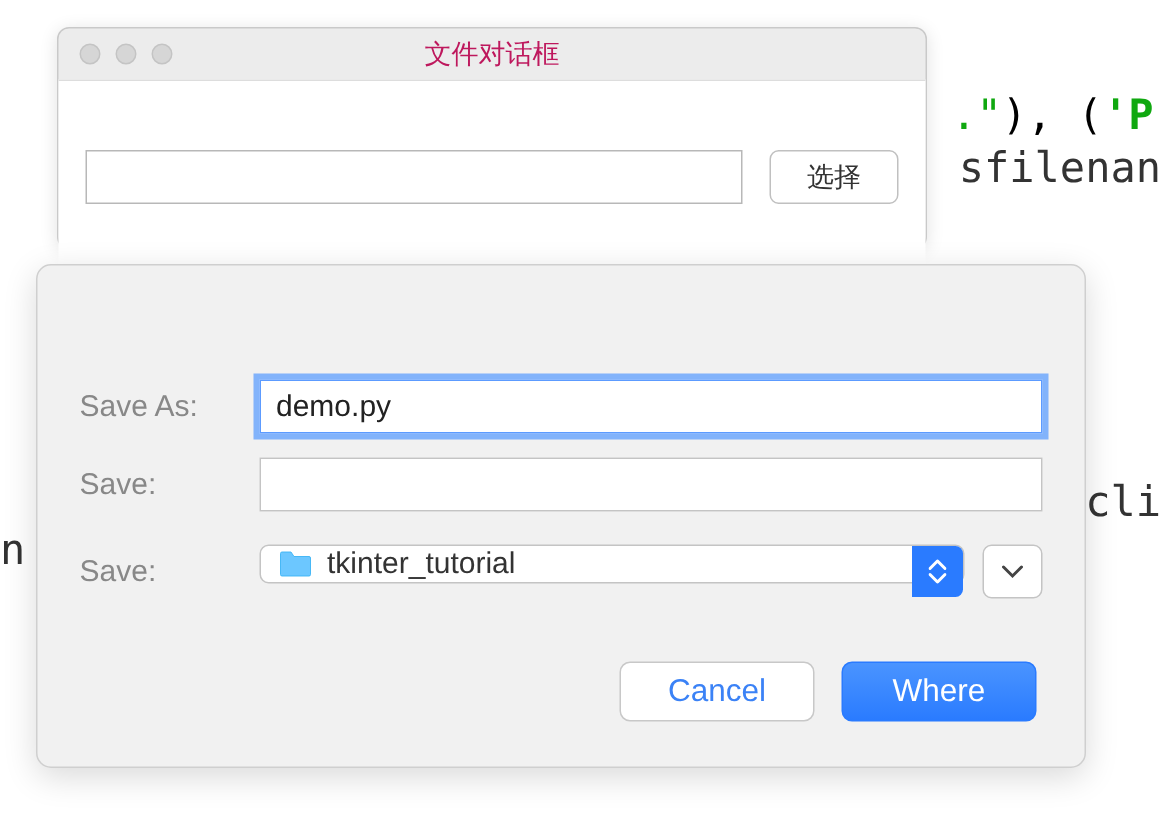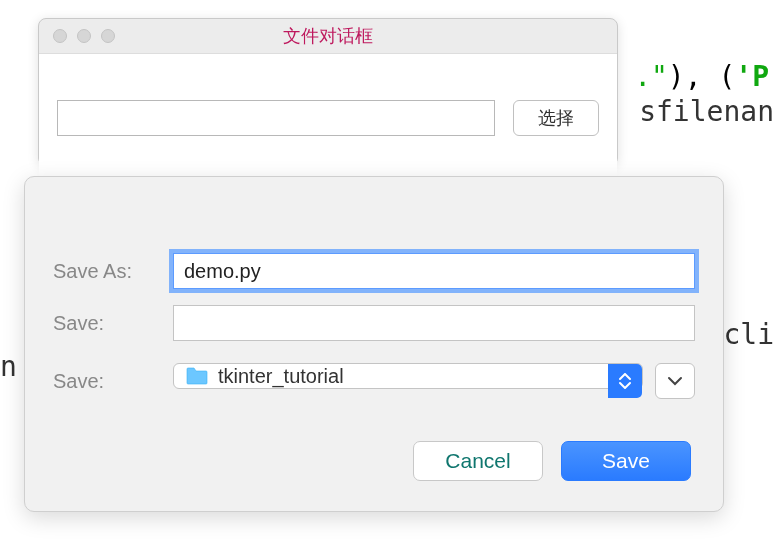--- a/index.html
+++ b/index.html
@@ -216,21 +216,21 @@
       height: 40px;
       padding: 0 30px;
       border-radius: 7px;
       font-size: 21px;
       cursor: pointer;
       min-width: 130px;
     }
     .btn-cancel {
       background: #fff;
       border: 1px solid #c8c8c8;
-      color: #0f766e;
+      color: #3b82f6;
     }
     .btn-save {
       background: linear-gradient(#4a94ff, #2a7bff);
       border: 1px solid #2a7bff;
       color: #fff;
       font-weight: 500;
     }
   </style>
 </head>
 <body>
@@ -295,16 +295,16 @@
       <div class="expand-btn">
         <svg width="16" height="10" viewBox="0 0 16 10">
           <path d="M2 2 L8 8 L14 2" stroke="#444" stroke-width="2" fill="none" stroke-linecap="round"></path>
         </svg>
       </div>
     </div>
   </div>
 
   <div class="button-row">
     <button class="btn btn-cancel">Cancel</button>
-    <button class="btn btn-save">Save</button>
+    <button class="btn btn-save">Where</button>
   </div>
 
 </div>
 
 </body></html>

